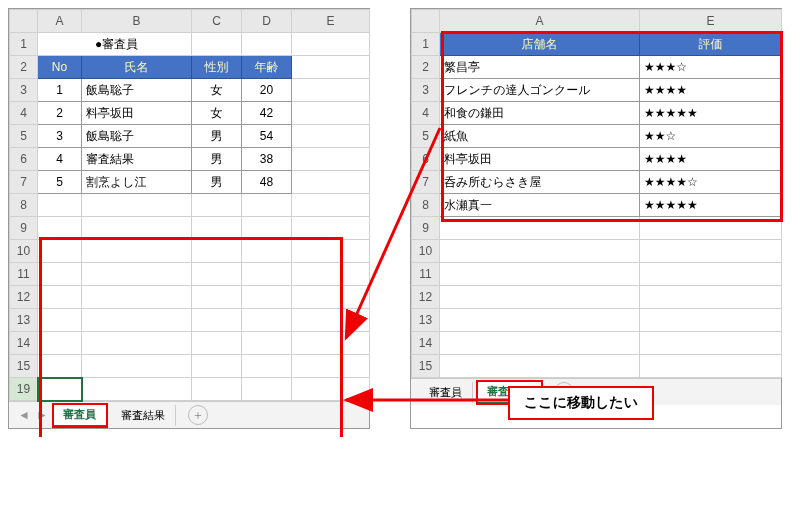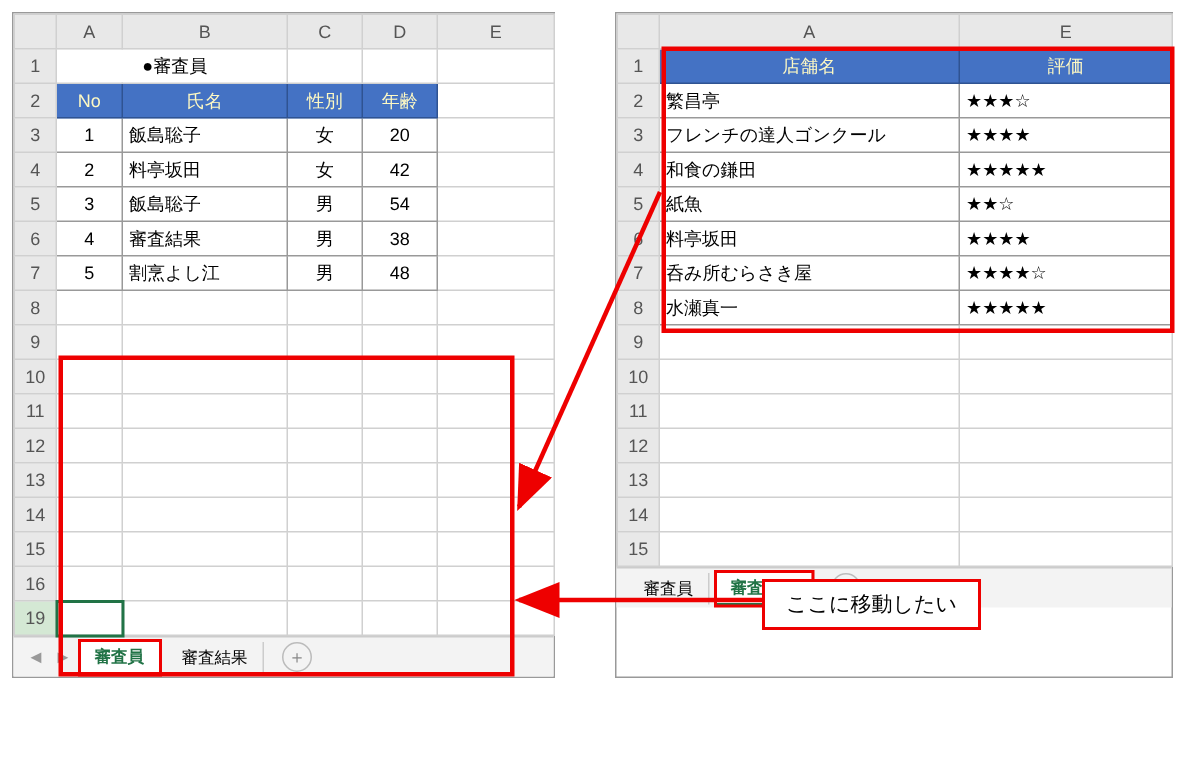--- a/index.html
+++ b/index.html
@@ -106,21 +106,21 @@
   }
   
   .callout {
     position: absolute;
     left: 500px;
     top: 378px;
     background: #fff;
     border: 2px solid #e00;
     padding: 6px 14px;
     font-size: 14px;
-    font-weight: normal;
+    font-weight: bold;
     white-space: nowrap;
     z-index: 10;
   }
   
   svg.arrows {
     position: absolute;
     top: 0; left: 0;
     pointer-events: none;
     z-index: 5;
   }
@@ -264,28 +264,20 @@
             </tr>
       <tr>
               <td class="rowhdr">15</td>
               <td></td>
               <td></td>
               <td></td>
               <td></td>
               <td></td>
             </tr>
       <tr>
-              <td class="rowhdr">16</td>
-              <td></td>
-              <td></td>
-              <td></td>
-              <td></td>
-              <td></td>
-            </tr>
-      <tr>
               <td class="rowhdr selhdr">19</td>
               <td style="outline:2px solid #217346; outline-offset:-1px;"></td>
               <td></td>
               <td></td>
               <td></td>
               <td></td>
             </tr>
     </tbody>
         </table>
     <div class="redbox" style="left:30px; top:228px; width:298px; height:208px;"></div>

